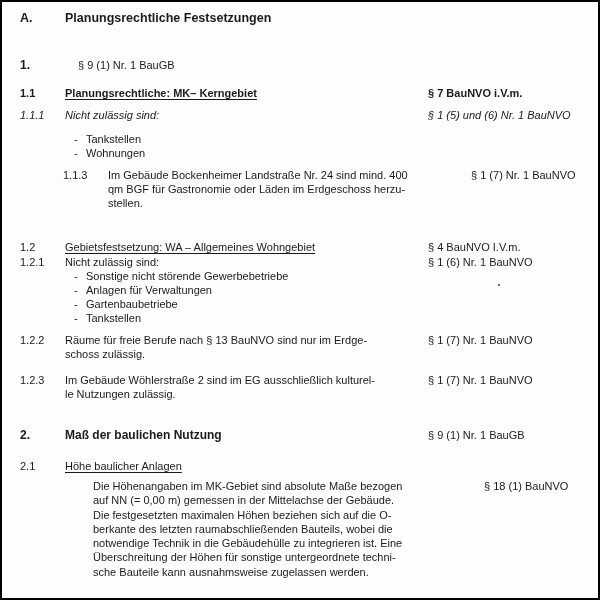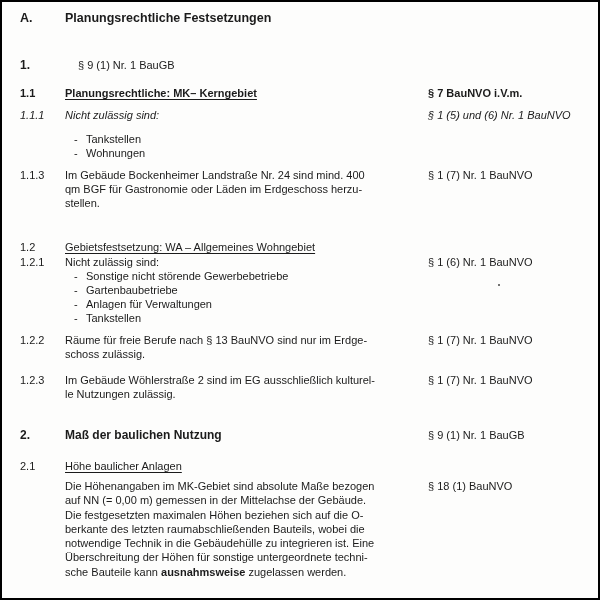--- a/index.html
+++ b/index.html
@@ -29,36 +29,36 @@
   .head-size { font-size:12px; }
   .u {
     text-decoration:underline;
     text-underline-offset:2px;
     text-decoration-thickness:1px;
   }
   .multiline { white-space:pre; }
   .bullet { padding-left:9px; }
   .bullet .dash { display:inline-block; width:12px; }
   .para { line-height:14.3px; }
-  .emph { font-weight:700; }
+  .emph { font-weight:400; }
 
   
   .m-s1     { margin-top:33px; }
   .m-s1_1   { margin-top:14px;font-weight:bold; }
   .m-s1_1_1 { margin-top:8px;font-style:italic;  }
   .m-b1     { margin-top:10px; }
-  .m-s1_1_3 { margin-top:8px;  }
+  .m-s1_1_3 { margin-top:8px;margin-left:43px;  }
   .m-s1_2   { margin-top:30px; }
   .m-s1_2_1 { margin-top:1px;  }
   .m-b2     {  }
   .m-s1_2_2 { margin-top:8px;  }
   .m-s1_2_3 { margin-top:12px; }
   .m-s2     { margin-top:27px; }
   .m-s2_1   { margin-top:17px; }
-  .m-para   { margin-top:6px;  }
+  .m-para   { margin-top:6px;gap:28px;  }
 
   .speck {
     position:absolute; left:496px; top:282px;
     width:2px; height:2px; background:#444; border-radius:50%;
   }
 </style>
 </head>
 <body>
 
 <div class="page">
@@ -103,39 +103,40 @@
     <div class="num">1.1.3</div>
     <div class="body multiline">Im Gebäude Bockenheimer Landstraße Nr. 24 sind mind. 400
 qm BGF für Gastronomie oder Läden im Erdgeschoss herzu-
 stellen.</div>
     <div class="ref">§ 1 (7) Nr. 1 BauNVO</div>
   </div>
 
   <div class="row m-s1_2">
     <div class="num">1.2</div>
     <div class="body u">Gebietsfestsetzung: WA – Allgemeines Wohngebiet</div>
+    <div class="ref">§ 4 BauNVO I.V.m.</div>
   </div>
 
   <div class="row m-s1_2_1">
     <div class="num">1.2.1</div>
     <div class="body">Nicht zulässig sind:</div>
     <div class="ref">§ 1 (6) Nr. 1 BauNVO</div>
   </div>
 
   <div class="row m-b2">
     <div class="num"></div>
     <div class="body">
       <div class="bullet">
         <span class="dash">-</span><span>Sonstige nicht störende Gewerbebetriebe</span>
       </div>
       <div class="bullet">
-        <span class="dash">-</span><span>Gartenbaubetriebe</span>
+        <span class="dash">-</span><span>Anlagen für Verwaltungen</span>
       </div>
       <div class="bullet">
-        <span class="dash">-</span><span>Anlagen für Verwaltungen</span>
+        <span class="dash">-</span><span>Gartenbaubetriebe</span>
       </div>
       <div class="bullet">
         <span class="dash">-</span><span>Tankstellen</span>
       </div>
     </div>
     <div class="ref"></div>
   </div>
 
   <div class="row m-s1_2_2">
     <div class="num">1.2.2</div>

